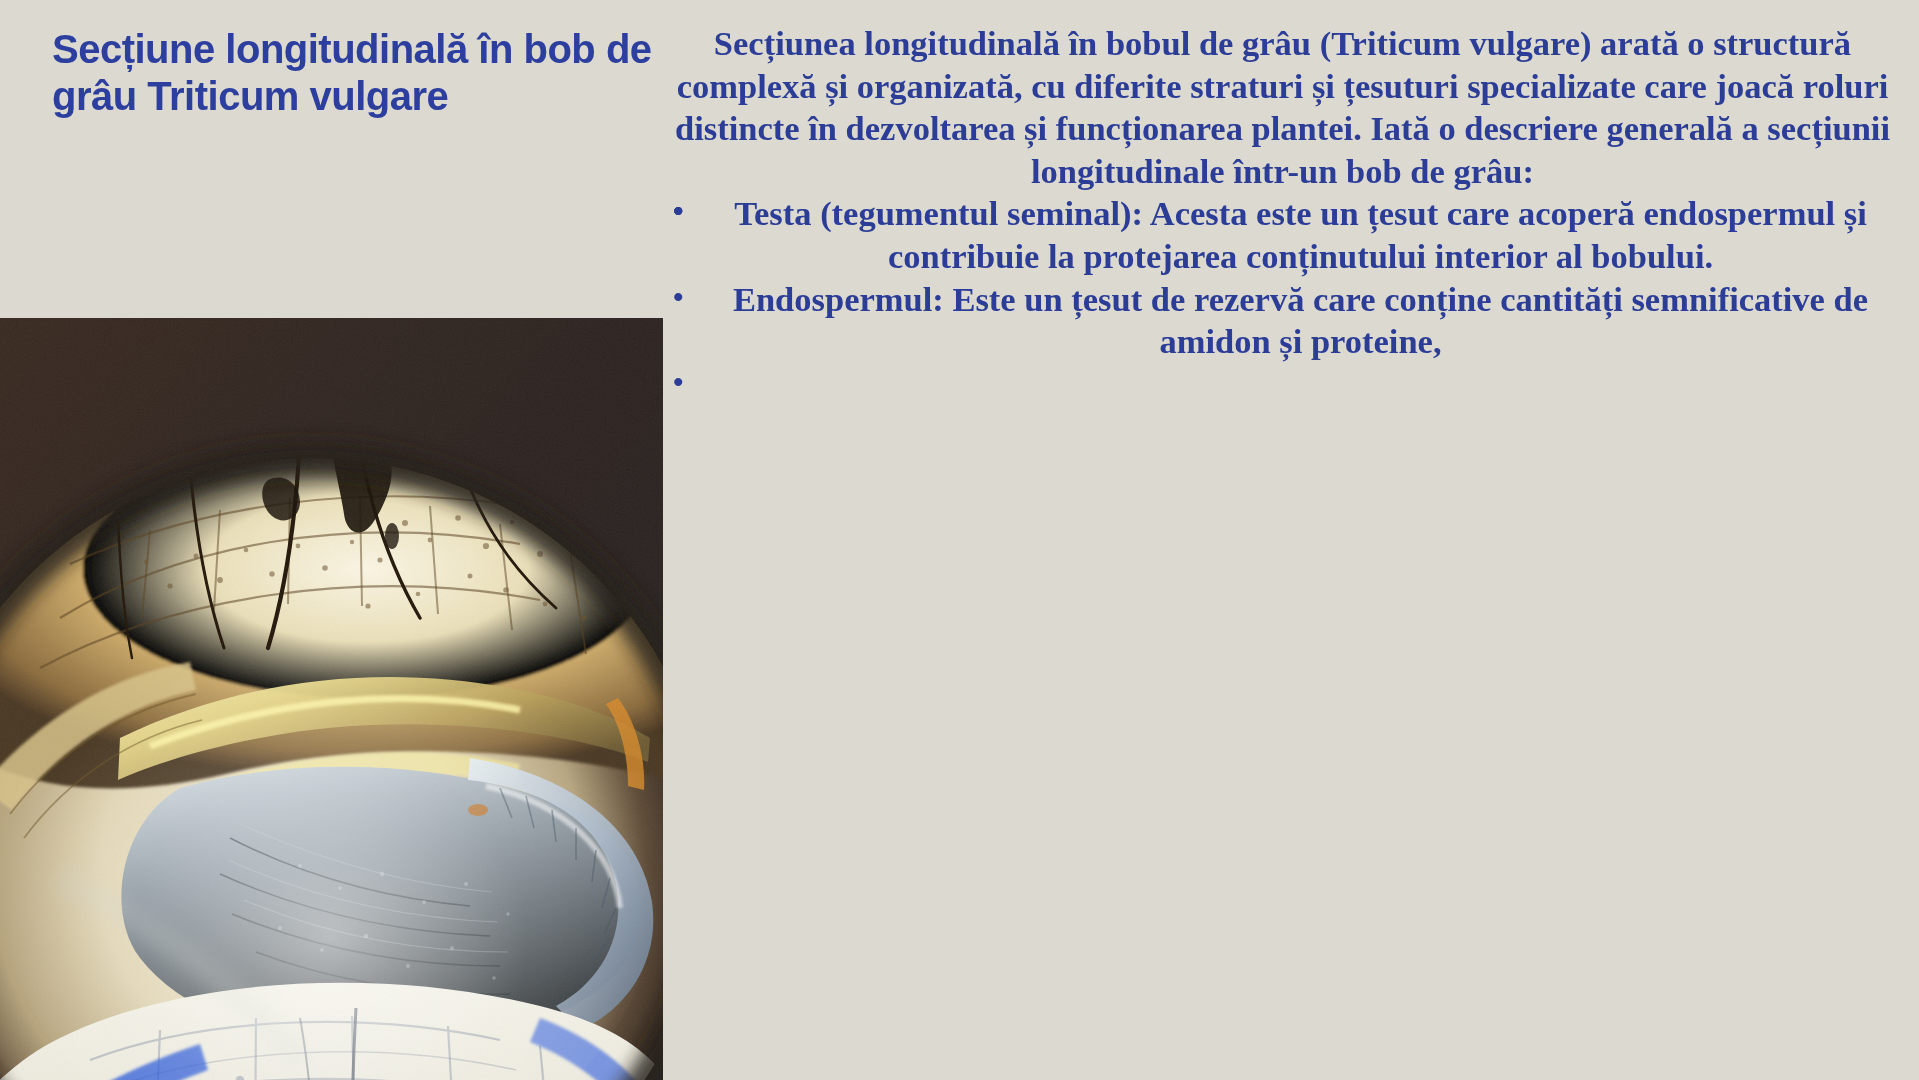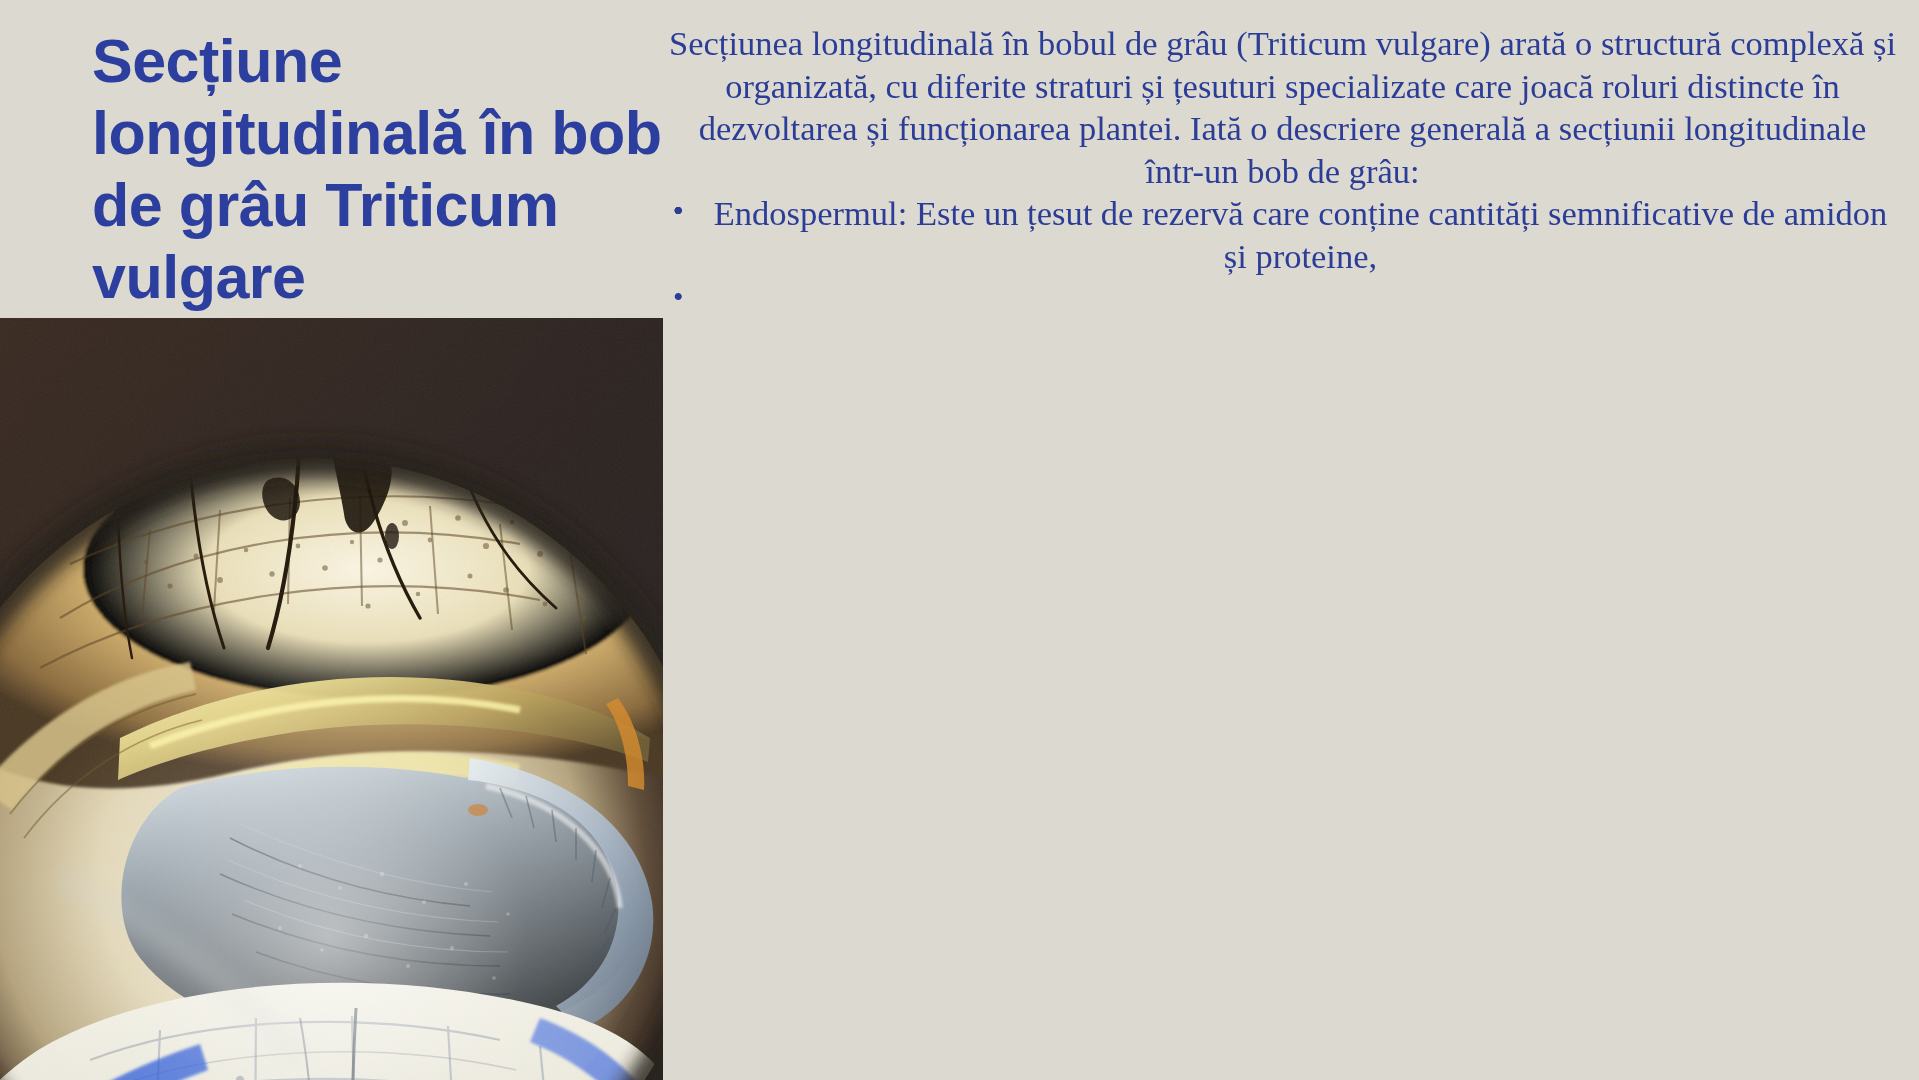--- a/index.html
+++ b/index.html
@@ -10,47 +10,46 @@
     position:relative;
   }
 
   
   #slide-title{
     position:absolute;
     left:52px; top:26px;
     width:600px;
     font-family:"Liberation Sans", sans-serif;
     font-weight:700;
-    font-size:61px;
+    font-size:40px;
     line-height:1.18;
     letter-spacing:-0.5px;
     color:#2d3f9e;
     white-space:pre-line;
-    margin-left:40px;
   }
 
   
   #micrograph{
     position:absolute;
     left:0px; top:318px;
     width:663px; height:762px;
     overflow:hidden;
     background:#2a1f19;
   }
   #micrograph svg{ display:block; width:100%; height:100%; }
 
   
   #text-column{
     position:absolute;
     left:655px; top:22px;
     width:1255px;
     color:#2b3d96;
     text-align:center;
     font-family:"Liberation Serif", serif;
-    font-weight:400;
+    font-weight:700;
     font-size:34.5px;
     line-height:1.235;
   }
   #intro-paragraph{
     display:block;
     padding:0 14px;
   }
   #bullet-list{
     list-style:none;
     margin-top:0px;
@@ -362,20 +361,21 @@
 
   <ul id="bullet-list">
     <li>
       <span class="bullet-marker">•</span>
     </li>
     <li>
       <span class="bullet-marker">•</span>
     </li>
     <li>
       <span class="bullet-marker">•</span>
+      <span>Testa (tegumentul seminal): Acesta este un țesut care acoperă endospermul și contribuie la protejarea conținutului interior al bobului.</span>
     </li>
     <li>
       <span class="bullet-marker">•</span>
       <span>Endospermul: Este un țesut de rezervă care conține cantități semnificative de amidon și proteine,</span>
     </li>
     <li>
       <span class="bullet-marker">•</span>
     </li>
   </ul>
 </div>

